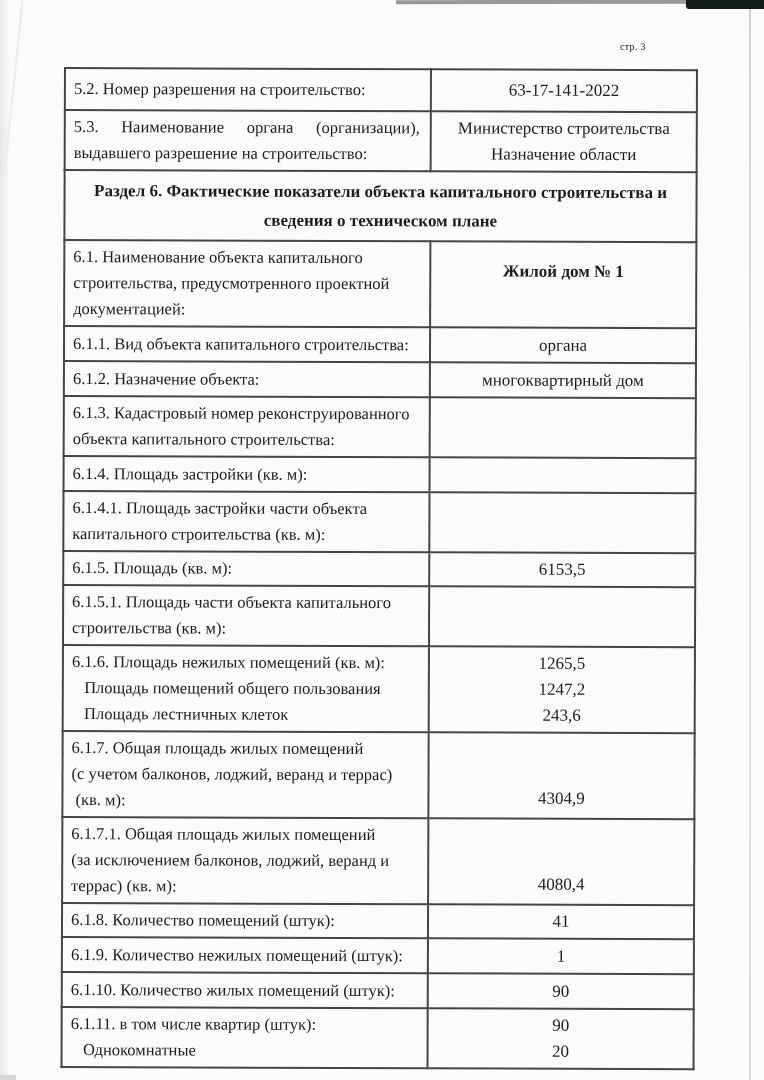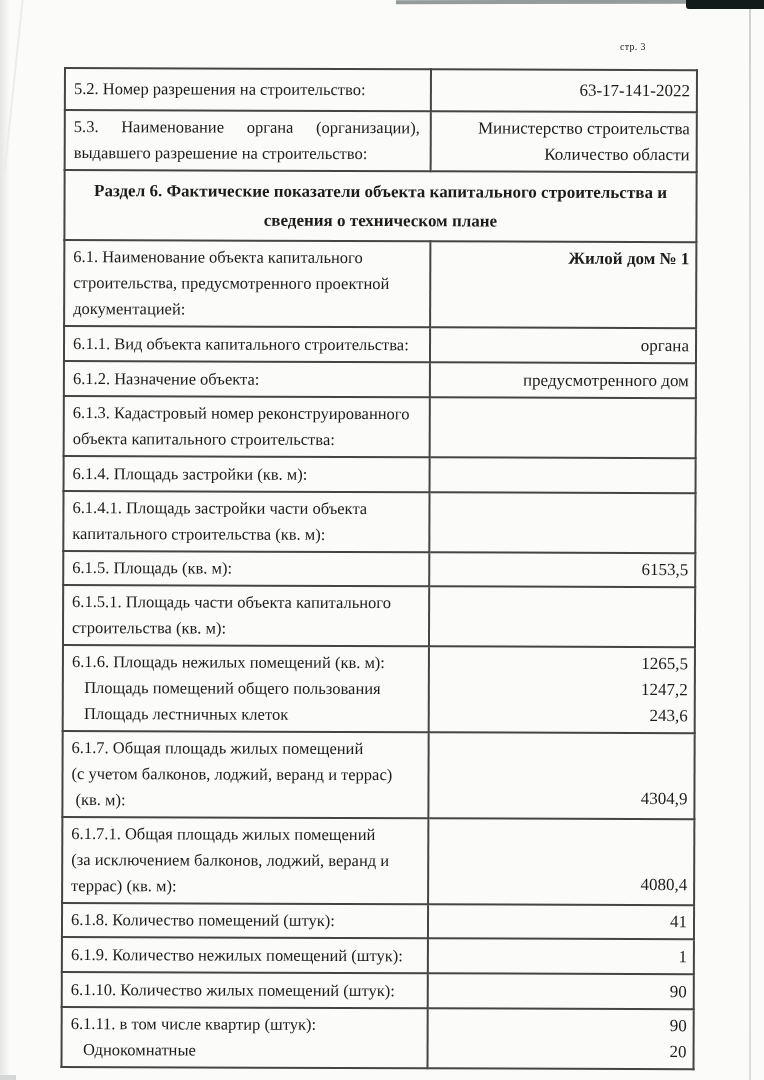--- a/index.html
+++ b/index.html
@@ -25,24 +25,24 @@
     transform:rotate(0.2deg);transform-origin:0 0;
   }
   table.doc td{border:2px solid #454545;}
   td.label{
     vertical-align:middle;padding:3px 10px 3px 8px;
     font-size:16.5px;line-height:26px;
   }
   td.label div{white-space:pre-wrap;}
   td.label div.jl{text-align:justify;text-align-last:justify;}
   td.value{
-    vertical-align:middle;text-align:right;padding:3px 6px;
+    vertical-align:middle;text-align:center;padding:3px 6px;
     font-size:17px;line-height:26px;
   }
-  td.value.v-top{vertical-align:top;padding-top:3px;}
+  td.value.v-top{vertical-align:top;padding-top:16px;}
   td.value.v-bottom{vertical-align:bottom;padding-bottom:6px;}
   td.value.bold{font-weight:bold;}
   td.section{
     text-align:center;font-weight:bold;font-size:17px;line-height:29px;
     padding:5px 8px;vertical-align:middle;
   }
 </style>
 </head>
 <body>
 
@@ -69,21 +69,21 @@
           <div>63-17-141-2022</div>
         </td>
       </tr>
       <tr style="height: 58px;">
         <td class="label">
           <div class="jl">5.3. Наименование органа (организации),</div>
           <div>выдавшего разрешение на строительство:</div>
         </td>
         <td class="value">
           <div>Министерство строительства</div>
-          <div>Количество области</div>
+          <div>Назначение области</div>
         </td>
       </tr>
       <tr style="height: 50px;">
         <td colspan="2" class="section">
           <div>Раздел 6. Фактические показатели объекта капитального строительства и</div>
           <div>сведения о техническом плане</div>
         </td>
       </tr>
       <tr style="height: 80px;">
         <td class="label">
@@ -101,21 +101,21 @@
         </td>
         <td class="value">
           <div>органа</div>
         </td>
       </tr>
       <tr style="height: 35px;">
         <td class="label">
           <div>6.1.2. Назначение объекта:</div>
         </td>
         <td class="value">
-          <div>предусмотренного дом</div>
+          <div>многоквартирный дом</div>
         </td>
       </tr>
       <tr style="height: 52px;">
         <td class="label">
           <div>6.1.3. Кадастровый номер реконструированного</div>
           <div>объекта капитального строительства:</div>
         </td>
         <td class="value"></td>
       </tr>
       <tr style="height: 35px;">

